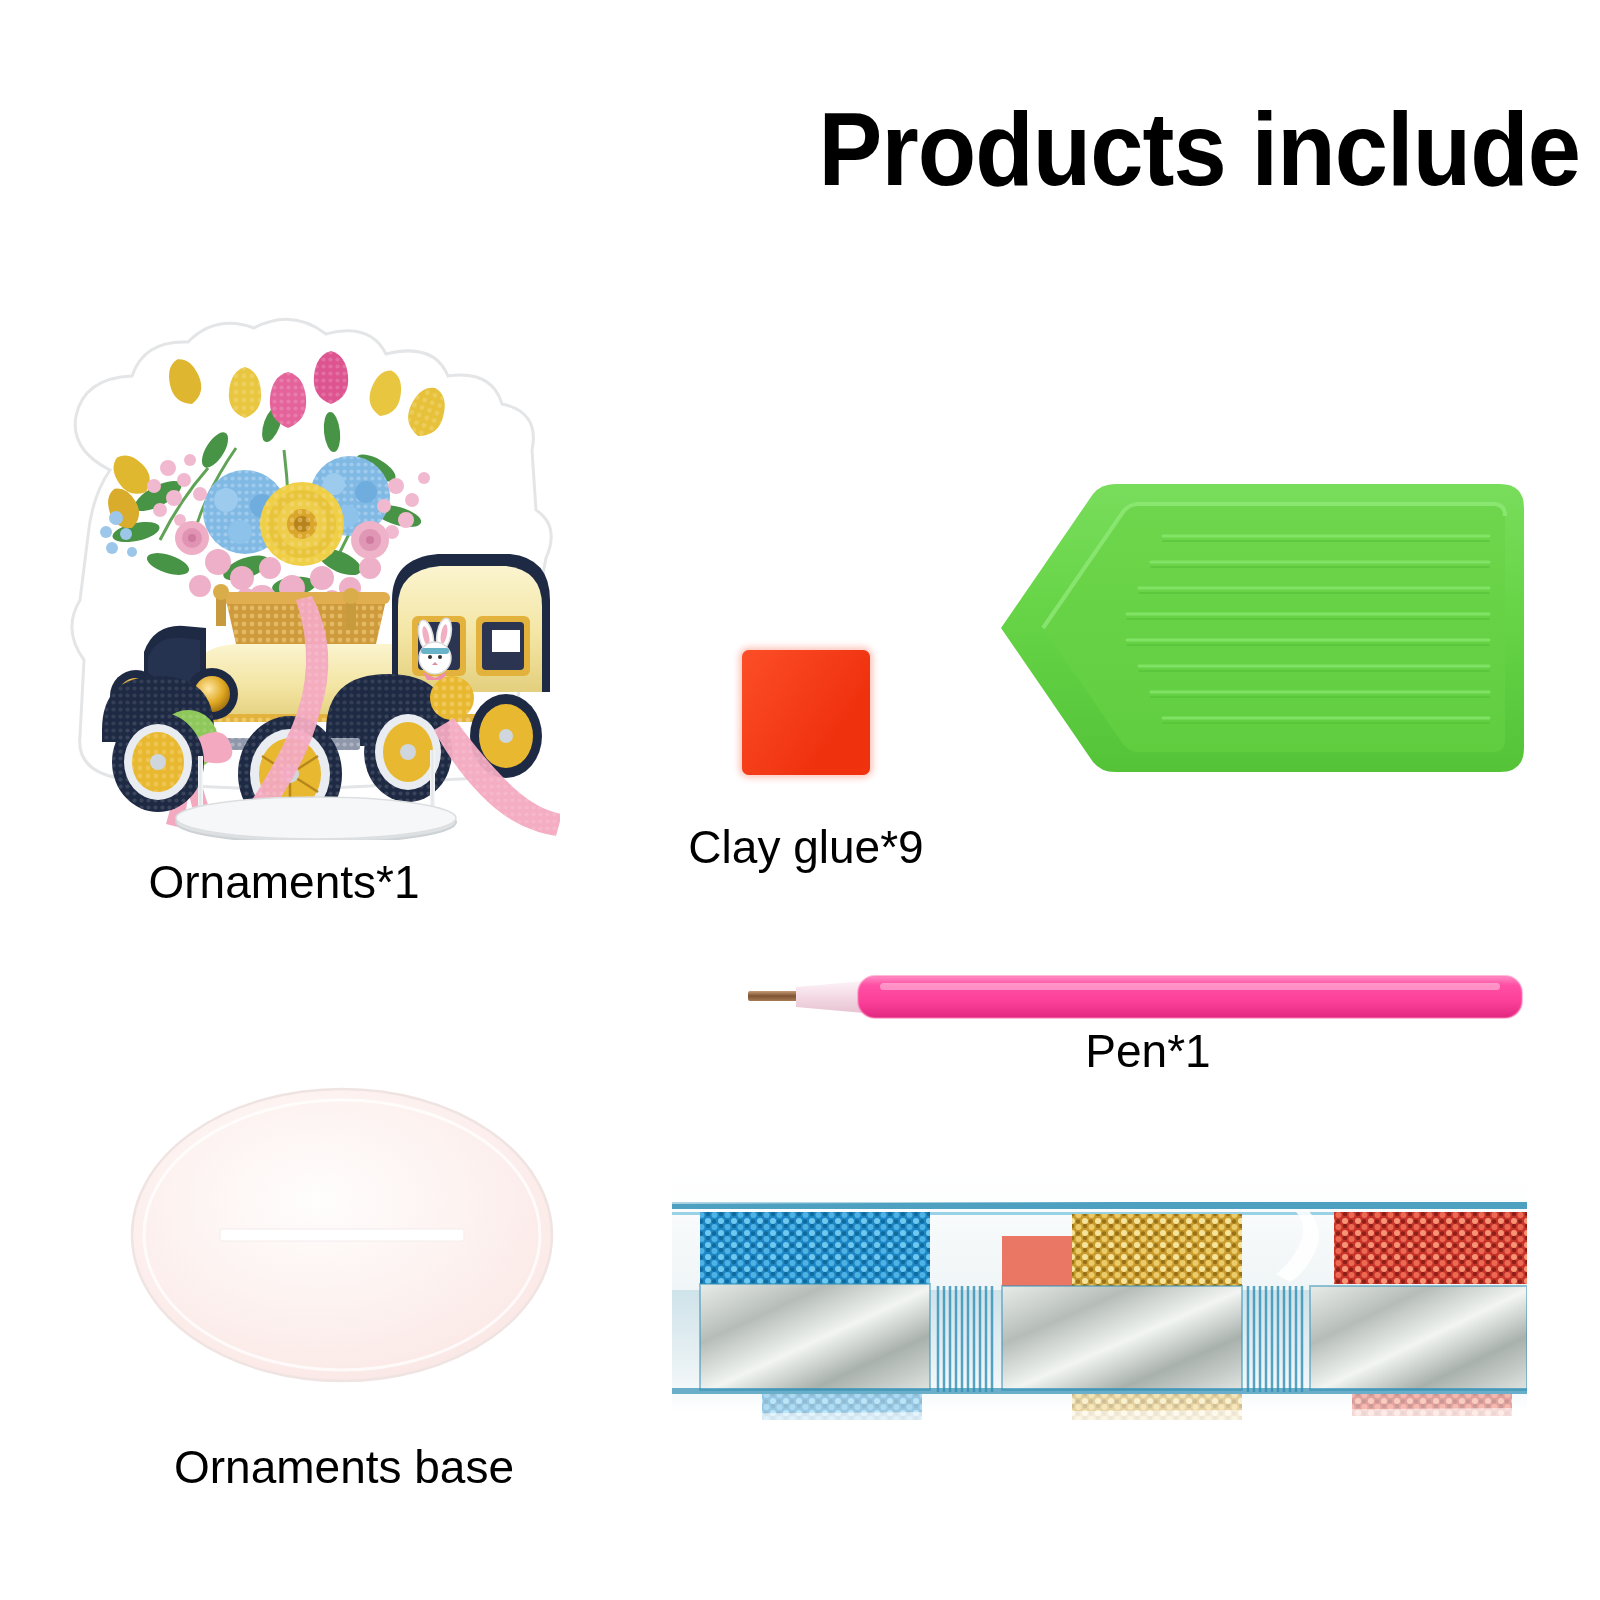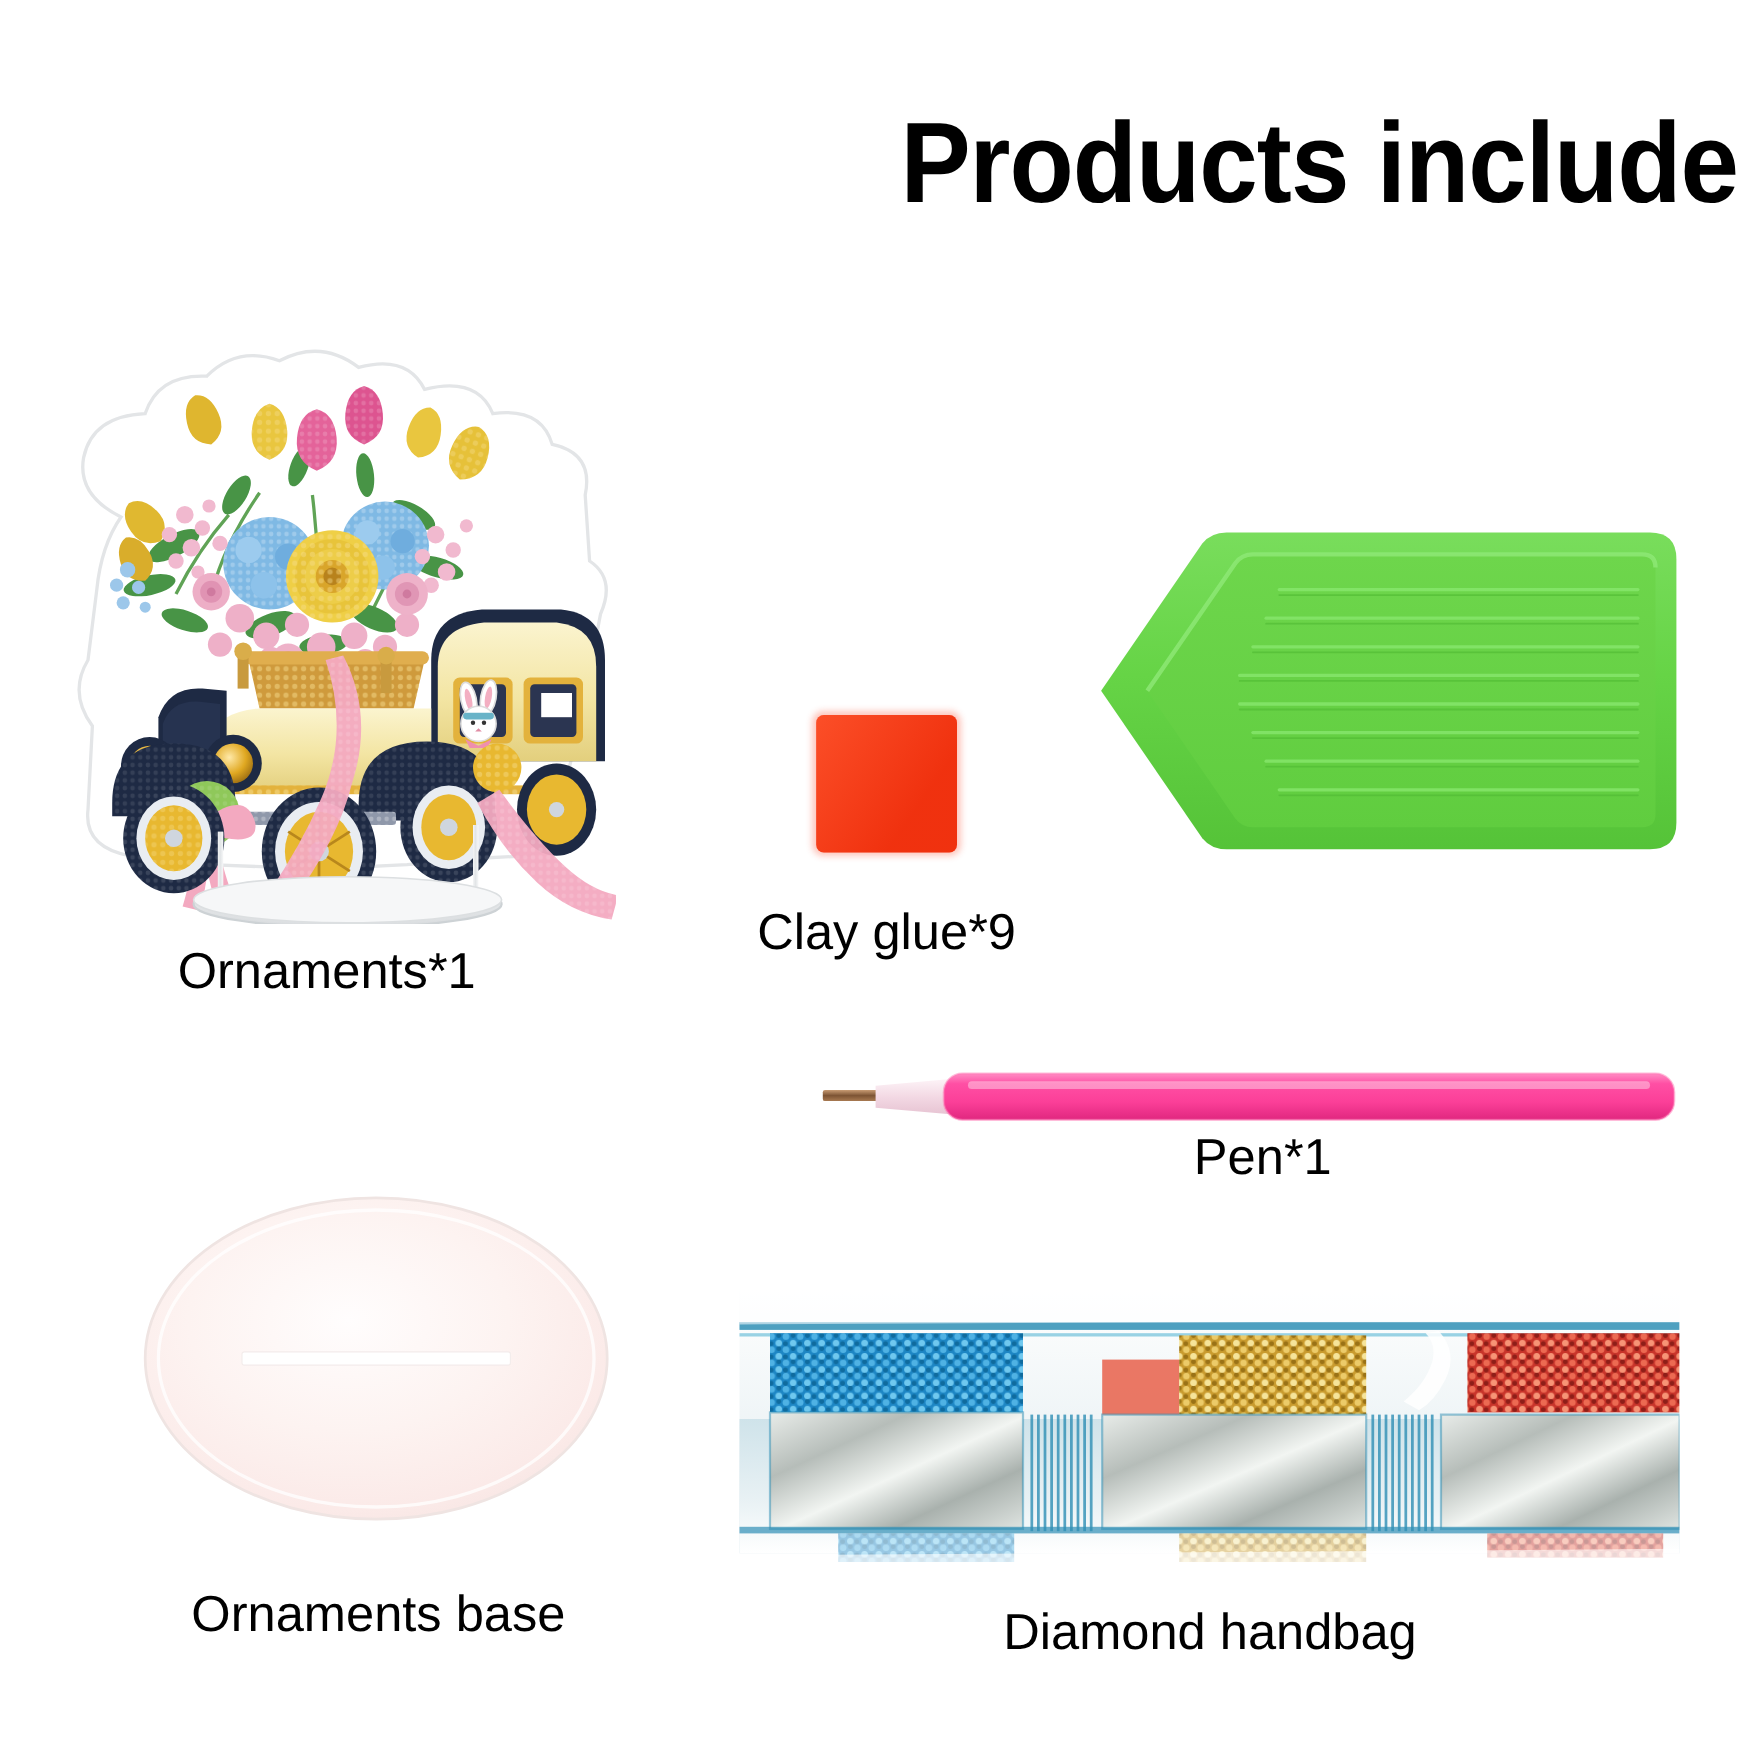--- a/index.html
+++ b/index.html
@@ -375,21 +375,21 @@
       </g>
 
       <g>
         <rect x="158" y="456" width="5" height="66" fill="url(#gStandPost)"></rect>
         <rect x="390" y="450" width="5" height="72" fill="url(#gStandPost)"></rect>
         <ellipse cx="276" cy="522" rx="140" ry="21" fill="url(#gStandDisc)" stroke="#cdd2d5" stroke-width="2"></ellipse>
         <ellipse cx="276" cy="518" rx="140" ry="21" fill="#f6f7f8" stroke="#dcdfe1" stroke-width="1.5"></ellipse>
       </g>
     </svg>
   </div>
-  <div class="caption" style="left:37px; top:855px; width:520px;text-align:center;">Ornaments*1</div>
+  <div class="caption" style="left:24px; top:855px; width:520px;text-align:center;">Ornaments*1</div>
 
   <div id="clay-glue-figure"></div>
   <div class="caption" style="left:636px; top:820px; width:340px;">Clay glue*9</div>
 
   <div id="tray-figure">
     <svg class="tray-svg" viewBox="0 0 535 300" xmlns="http://www.w3.org/2000/svg">
       <defs>
         <linearGradient id="gTray" x1="0" y1="0" x2="0" y2="1">
           <stop offset="0%" stop-color="#79dd5c"></stop>
           <stop offset="45%" stop-color="#66d446"></stop>
@@ -582,15 +582,14 @@
       <g opacity="0.45">
         <rect x="90" y="254" width="160" height="26" fill="url(#pBeadBlue)"></rect>
         <rect x="400" y="254" width="170" height="26" fill="url(#pBeadGold)"></rect>
         <rect x="680" y="254" width="160" height="22" fill="url(#pBeadRed)"></rect>
       </g>
 
       <path d="M0 24 L855 24 L855 60 L0 64 Z" fill="#ffffff" opacity="0.55"></path>
       <path d="M0 274 L855 268 L855 295 L0 295 Z" fill="#ffffff" opacity="0.6"></path>
     </svg>
   </div>
-  <div class="caption" style="left:700px; top:1456px; width:800px;">Diamond handbag</div>
 
 </div>
 
 </body></html>

